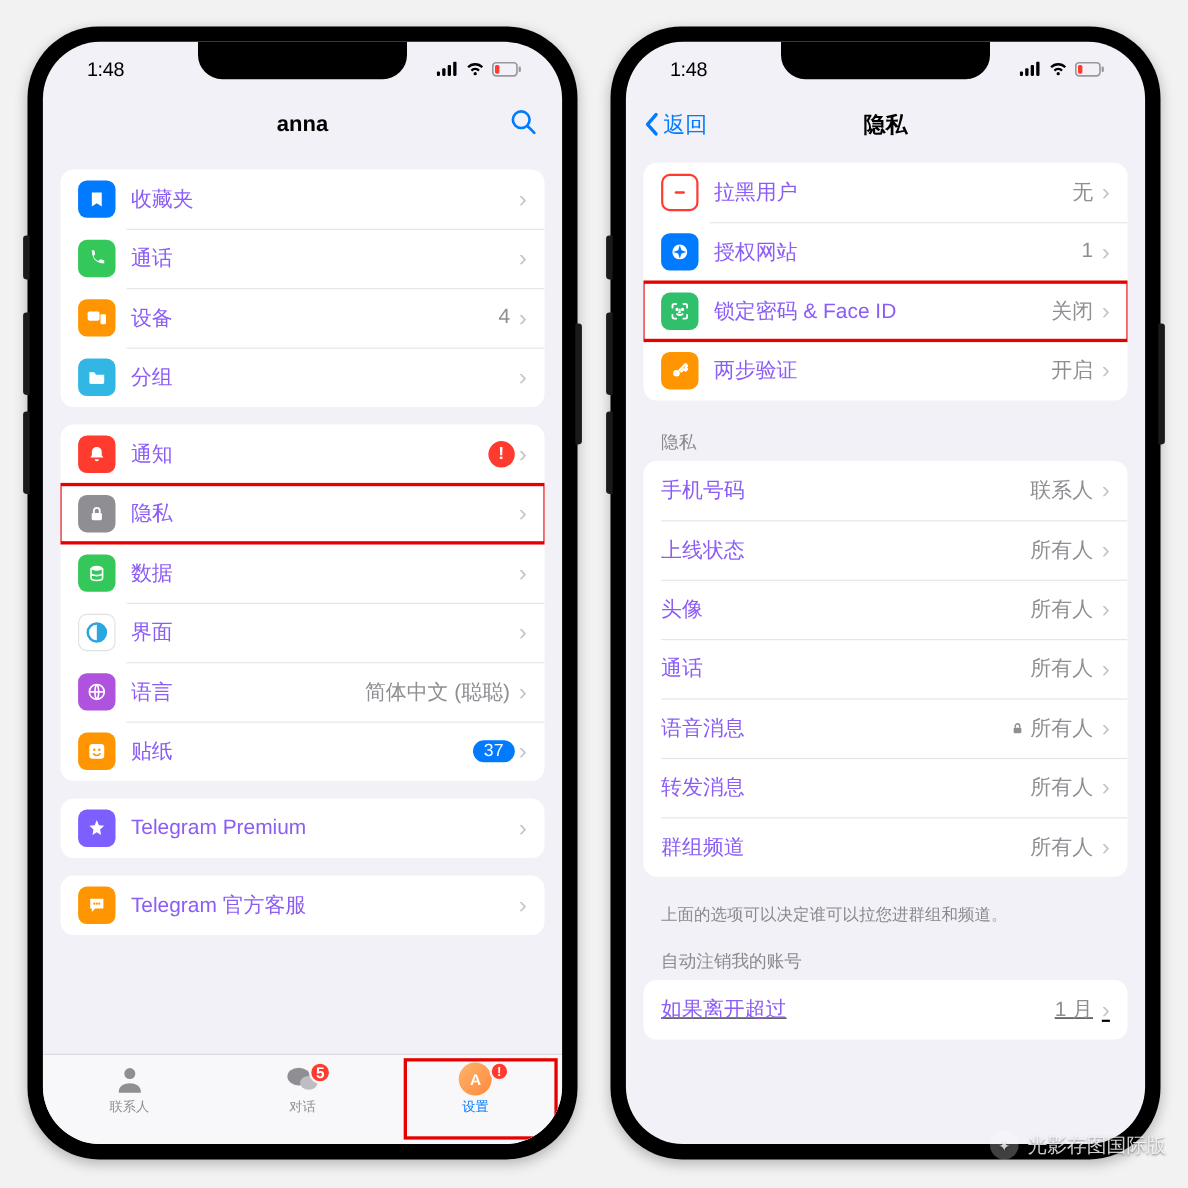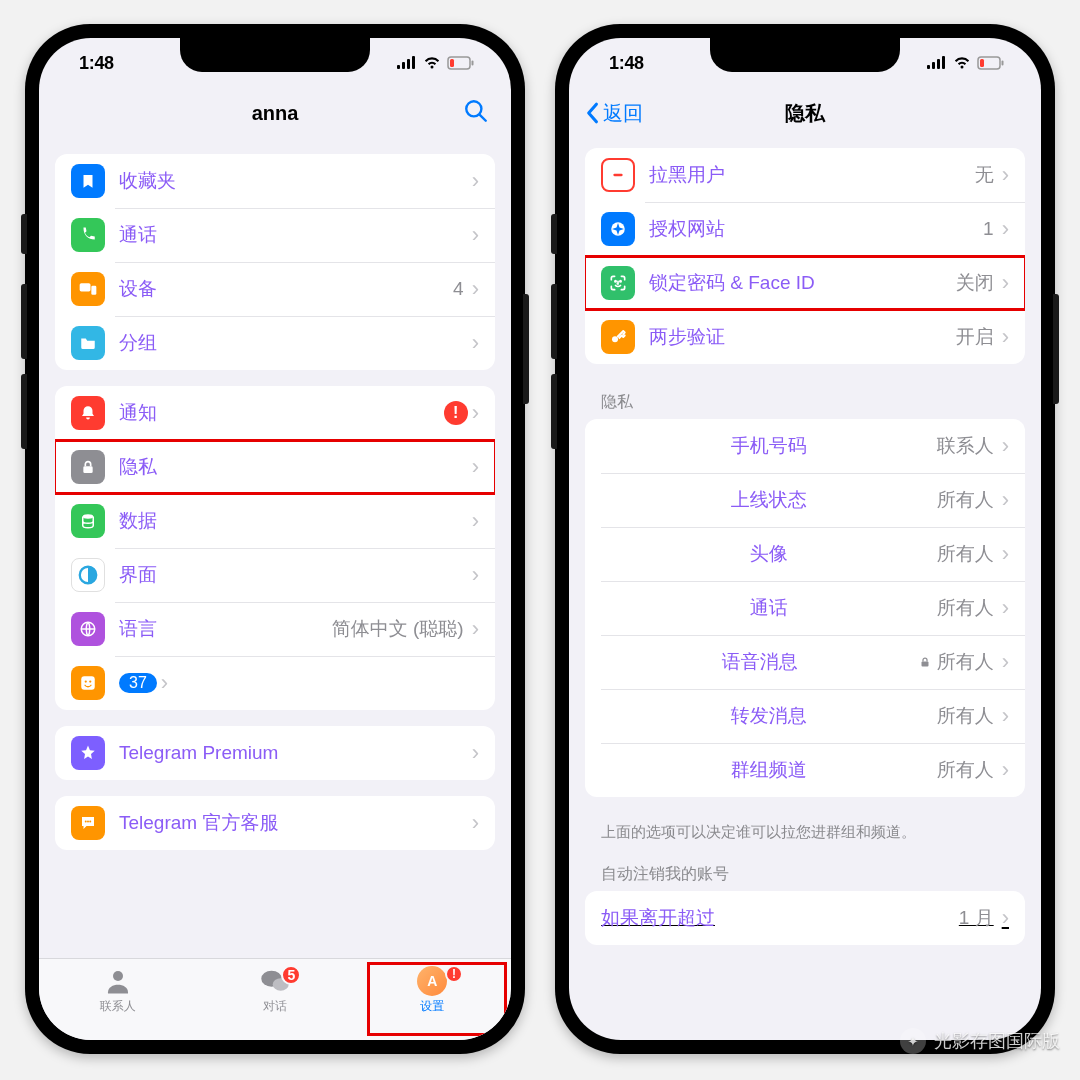--- a/index.html
+++ b/index.html
@@ -8,21 +8,21 @@
   .phone { width:500px; height:1030px; background:#000; border-radius:65px; padding:14px; position:relative; box-shadow:0 4px 12px rgba(0,0,0,.25); }
   .phone::before { content:""; position:absolute; left:-4px; top:190px; width:6px; height:40px; background:#1a1a1a; border-radius:3px 0 0 3px; }
   .phone::after  { content:""; position:absolute; left:-4px; top:260px; width:6px; height:75px; background:#1a1a1a; border-radius:3px 0 0 3px; box-shadow:0 90px 0 #1a1a1a; }
   .phone .btn-right { position:absolute; right:-4px; top:270px; width:6px; height:110px; background:#1a1a1a; border-radius:0 3px 3px 0; }
   
   .screen { width:100%; height:100%; background:#f2f1f7; border-radius:52px; overflow:hidden; position:relative; display:flex; flex-direction:column; }
   
   .notch { position:absolute; top:0; left:50%; transform:translateX(-50%); width:190px; height:34px; background:#000; border-radius:0 0 22px 22px; z-index:50; }
   
   .statusbar { height:50px; display:flex; align-items:center; justify-content:space-between; padding:0 36px 0 40px; font-size:18px; font-weight:600; position:relative; z-index:20; }
-  .statusbar .time { font-weight:700; letter-spacing:-.3px; }
+  .statusbar .time { font-weight:400; letter-spacing:-.3px; }
   .statusbar .icons { display:flex; align-items:center; gap:6px; }
   
   .navbar { height:50px; display:flex; align-items:center; justify-content:center; position:relative; padding:0 14px; }
   .navbar .title { font-size:20px; font-weight:600; }
   .navbar .left { position:absolute; left:16px; display:flex; align-items:center; color:#007aff; font-size:20px; }
   .navbar .right { position:absolute; right:22px; color:#007aff; }
   
   .content { flex:1; overflow:hidden; padding:0 16px; }
   
   .group { background:#fff; border-radius:12px; margin:16px 0; overflow:hidden; }
@@ -192,20 +192,21 @@
         </div>
         <div class="row">
           <span class="icon" style="background:#ff9500">
               <svg width="18" height="18" viewBox="0 0 24 24" fill="#fff">
                 <rect x="3" y="3" width="18" height="18" rx="4"></rect>
                 <circle cx="9" cy="10" r="1.5" fill="#ff9500"></circle>
                 <circle cx="15" cy="10" r="1.5" fill="#ff9500"></circle>
                 <path d="M8 15c1 1.5 2.5 2 4 2s3-.5 4-2" stroke="#ff9500" stroke-width="1.8" fill="none" stroke-linecap="round"></path>
               </svg>
             </span>
+          <span class="label">贴纸</span>
           <span class="badge">37</span>
           <span class="chev">›</span>
         </div>
         <div class="hl-red" style="left:-2px; right:-2px; top:53px; height:56px;"></div>
       </div>
 
       <div class="group iconed">
         <div class="row">
           <span class="icon" style="background:#7d5fff">
               <svg width="18" height="18" viewBox="0 0 24 24" fill="#fff">
@@ -347,21 +348,21 @@
               </svg>
             </span>
           <span class="label">两步验证</span>
           <span class="value">开启</span>
           <span class="chev">›</span>
         </div>
         <div class="hl-red" style="left:-2px; right:-2px; top:107px; height:56px;"></div>
       </div>
 
       <div class="header">隐私</div>
-      <div class="group plain" style="margin-top:0;text-align:center;">
+      <div class="group plain" style="margin-top:0;">
         <div class="row">
           <span class="label">手机号码</span>
           <span class="value">联系人</span>
           <span class="chev">›</span>
         </div>
         <div class="row">
           <span class="label">上线状态</span>
           <span class="value">所有人</span>
           <span class="chev">›</span>
         </div>

